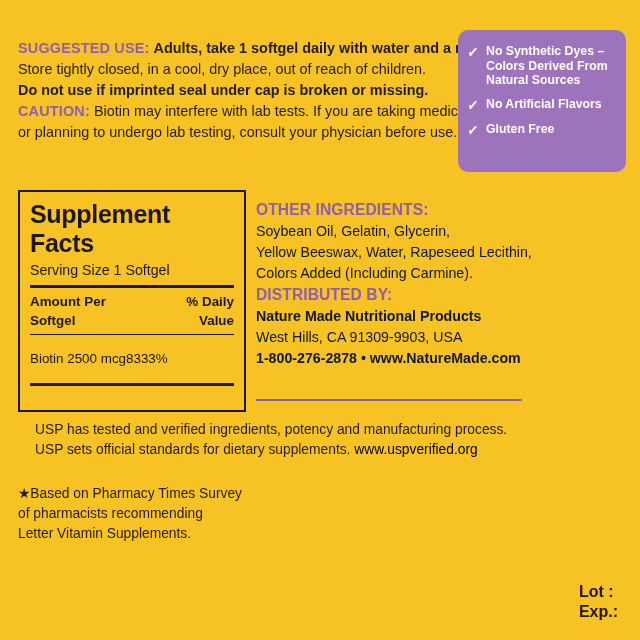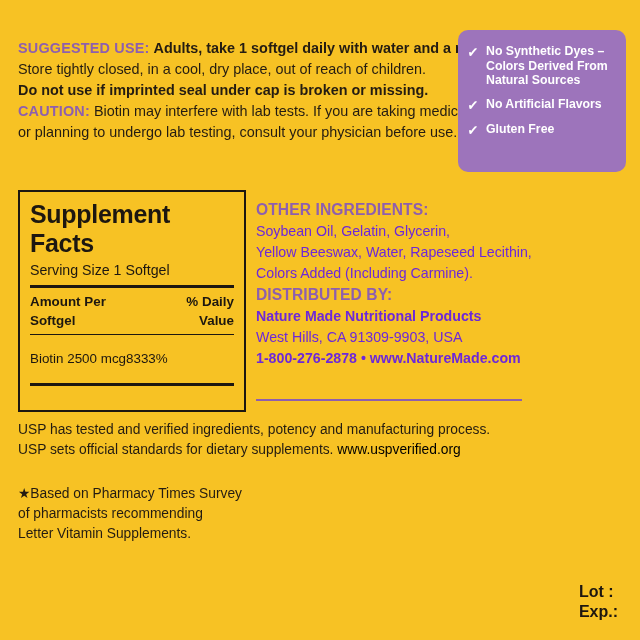--- a/index.html
+++ b/index.html
@@ -142,21 +142,21 @@
   .head-purple {
     color: #8e5fae;
     font-weight: 700;
     font-size: 15.6px;
     line-height: 22px;
     letter-spacing: .1px;
   }
   .rtext {
     font-size: 14.2px;
     line-height: 21px;
-    color: #6d28d9;
+    color: #0f172a;
     white-space: nowrap;
   }
   .rtext.bold {
     font-weight: 700;
   }
   .purple-underline {
     position: absolute;
     left: 256px;
     top: 399px;
     width: 266px;
@@ -166,20 +166,21 @@
   
   .usp {
     position: absolute;
     left: 18px;
     top: 420px;
     width: 500px;
   }
   .usp .line {
     font-size: 13.8px;
     line-height: 20px;
+    margin-left: 17px;
   }
   .usp a {
     color: #000000;
     text-decoration: none;
     font-weight: 400;
   }
 
   
   .footnote {
     position: absolute;

